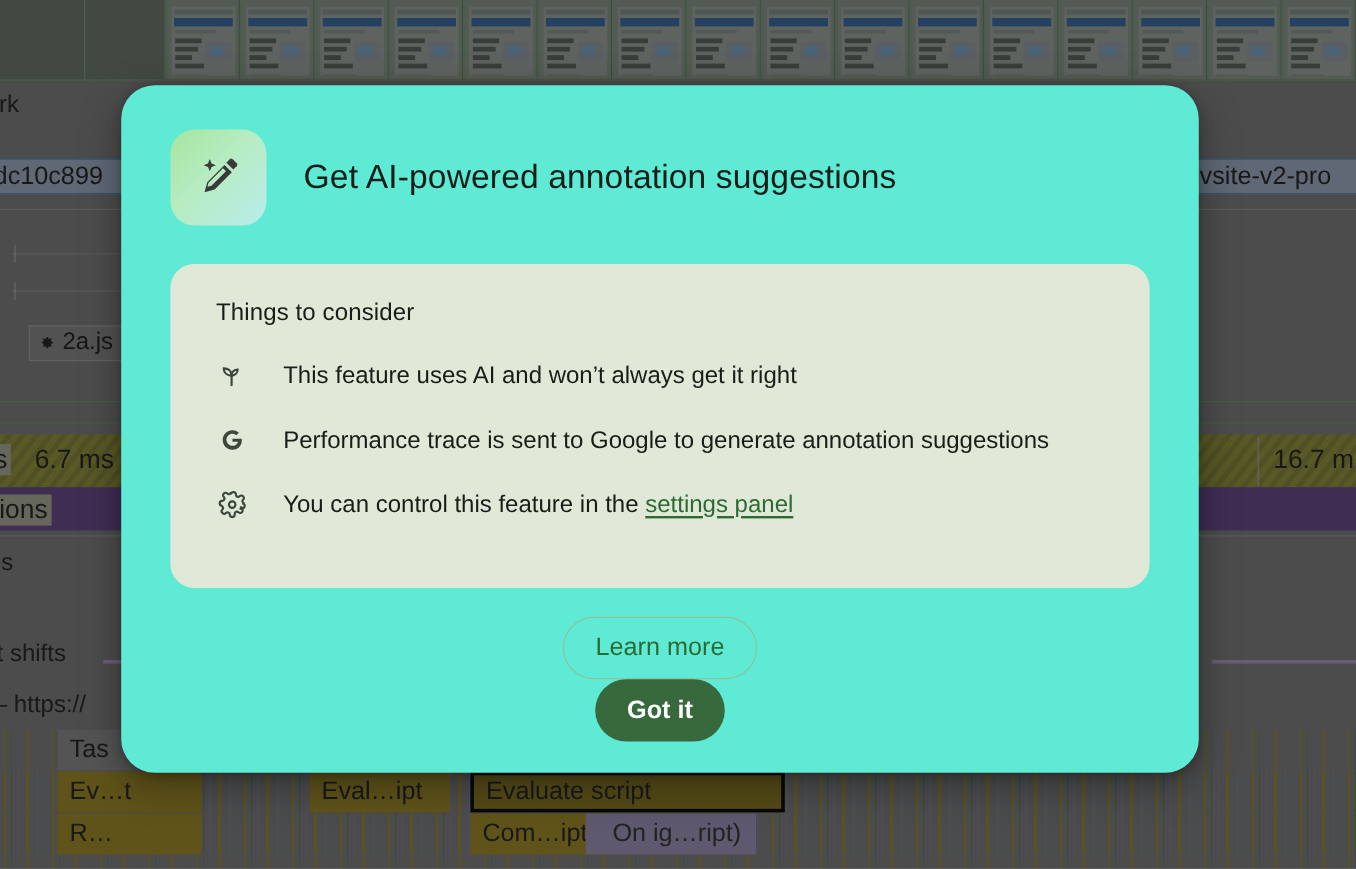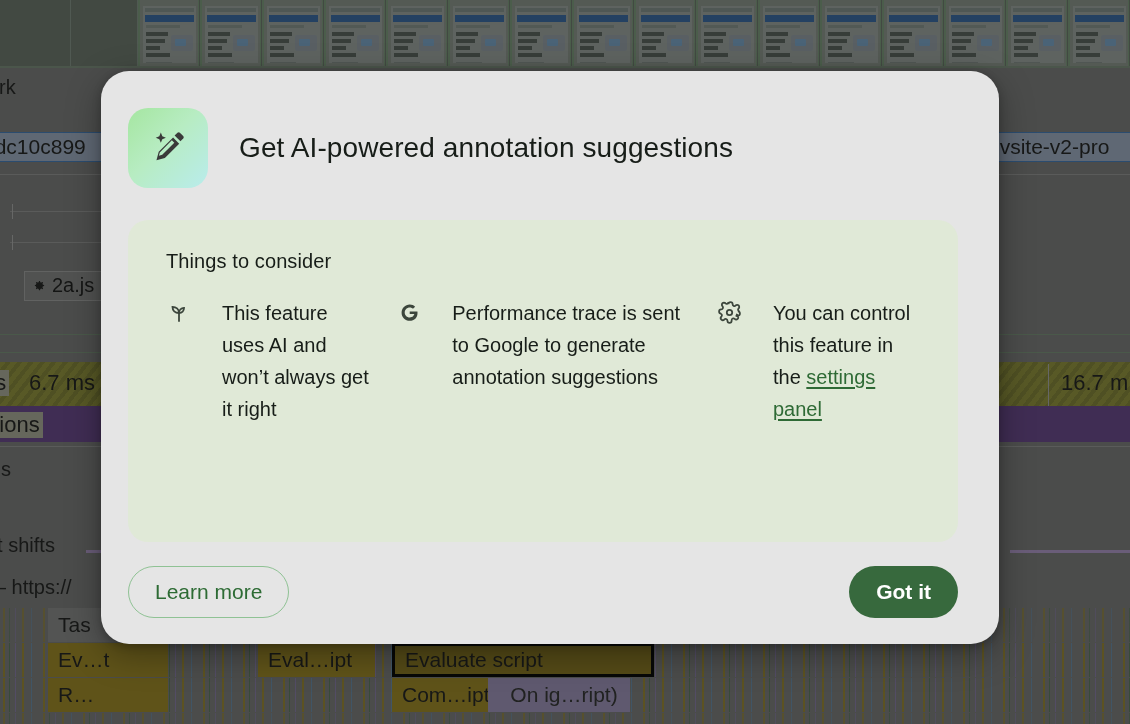--- a/index.html
+++ b/index.html
@@ -222,24 +222,24 @@
   .scrim {
     position: absolute; inset: 0;
     background: rgba(18,22,18,0.38);
   }
 
   
   .dialog {
     position: absolute;
     left: 101px; top: 71px;
     width: 898px; height: 573px;
-    background: #e5e5e5;
+    background: #5eead4;
     border-radius: 28px;
     box-shadow: 0 10px 34px rgba(0,0,0,0.34), 0 2px 8px rgba(0,0,0,0.22);
-    padding: 37px 41px 0 27px;
+    padding: 37px 41px 0 41px;
     display: flex;
     flex-direction: column;
   }
 
   .dlg-header {
     display: flex;
     align-items: center;
     gap: 31px;
     margin-bottom: 32px;
   }
@@ -266,21 +266,21 @@
   .consider-title {
     font-size: 20px;
     font-weight: 400;
     color: #171d18;
     margin-bottom: 24px;
     letter-spacing: 0.1px;
   }
   .consider-list {
     list-style: none;
     display: flex;
-    flex-direction: row;
+    flex-direction: column;
     gap: 22px;
   }
   .consider-item {
     display: flex;
     align-items: flex-start;
     gap: 30px;
   }
   .ci-icon {
     flex: 0 0 auto;
     width: 26px; height: 26px;
@@ -299,20 +299,21 @@
     text-decoration: underline;
     text-underline-offset: 3px;
     cursor: pointer;
   }
 
   .dlg-actions {
     display: flex;
     align-items: center;
     justify-content: space-between;
     padding: 24px 0 26px 0;
+    flex-direction: column;
   }
   .btn {
     font-family: "Liberation Sans", sans-serif;
     font-size: 21px;
     border: none;
     cursor: pointer;
     border-radius: 100px;
     white-space: nowrap;
   }
   .btn-learn {

